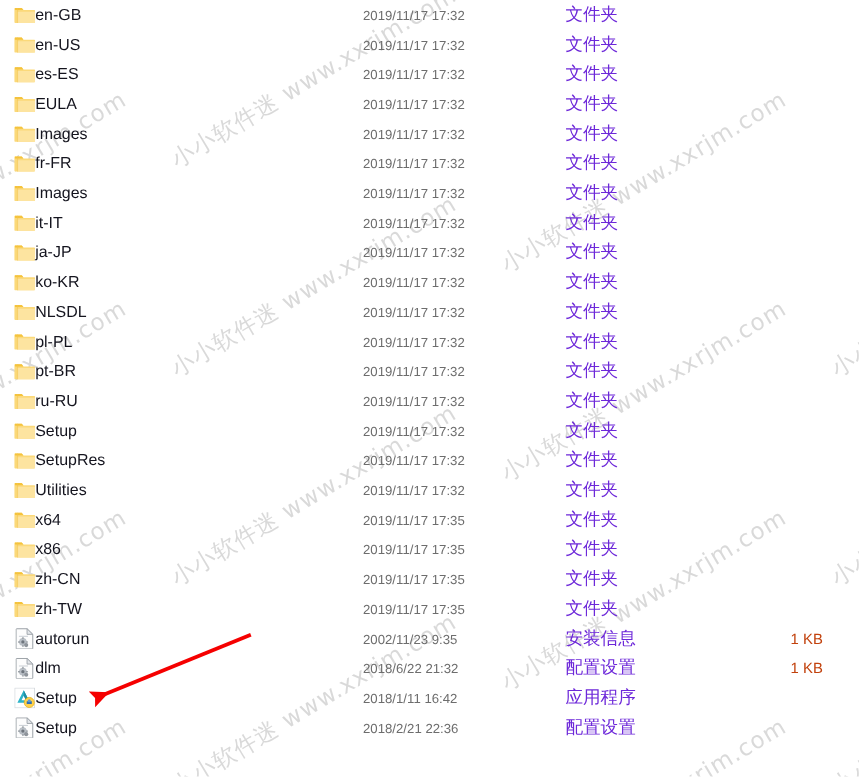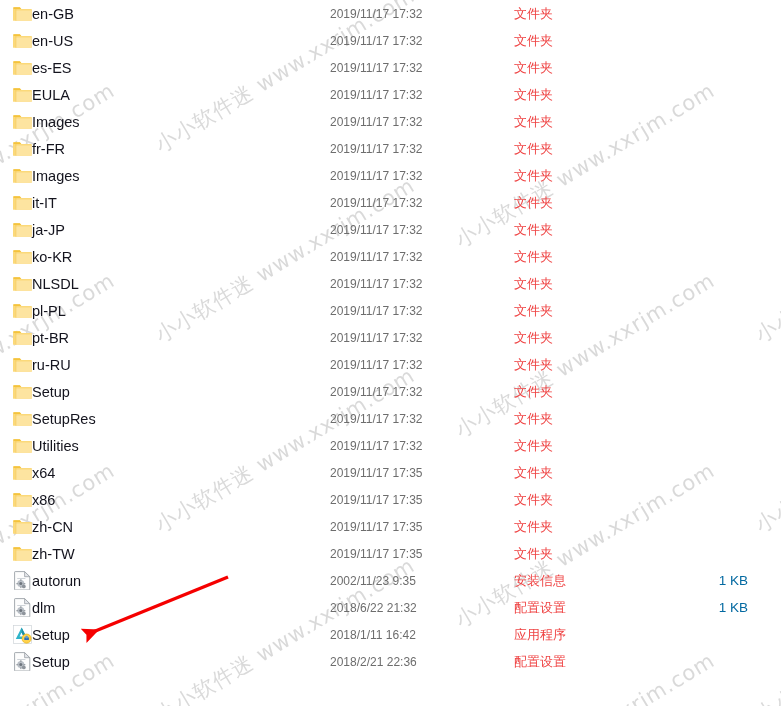--- a/index.html
+++ b/index.html
@@ -72,32 +72,32 @@
   .cell-date {
     position: absolute;
     left: 330px;
     font-size: 12px;
     color: #6d6d6d;
     white-space: nowrap;
   }
   .cell-type {
     position: absolute;
     left: 514px;
-    font-size: 13px;
-    color: #ef4444;
+    font-size: 16px;
+    color: #6d28d9;
     white-space: nowrap;
     font-family: Liberation Serif, serif;
   }
   .cell-size {
     position: absolute;
     left: 600px;
     width: 148px;
     text-align: right;
     font-size: 13.5px;
-    color: #0369a1;
+    color: #c2410c;
     white-space: nowrap;
   }
 
   
   .folder-ico { width: 19px; height: 16px; display: block; }
   .file-ico   { width: 17px; height: 19px; display: block; }
   .app-ico    { width: 19px; height: 19px; display: block; }
 
   
   #annotation-arrow {

